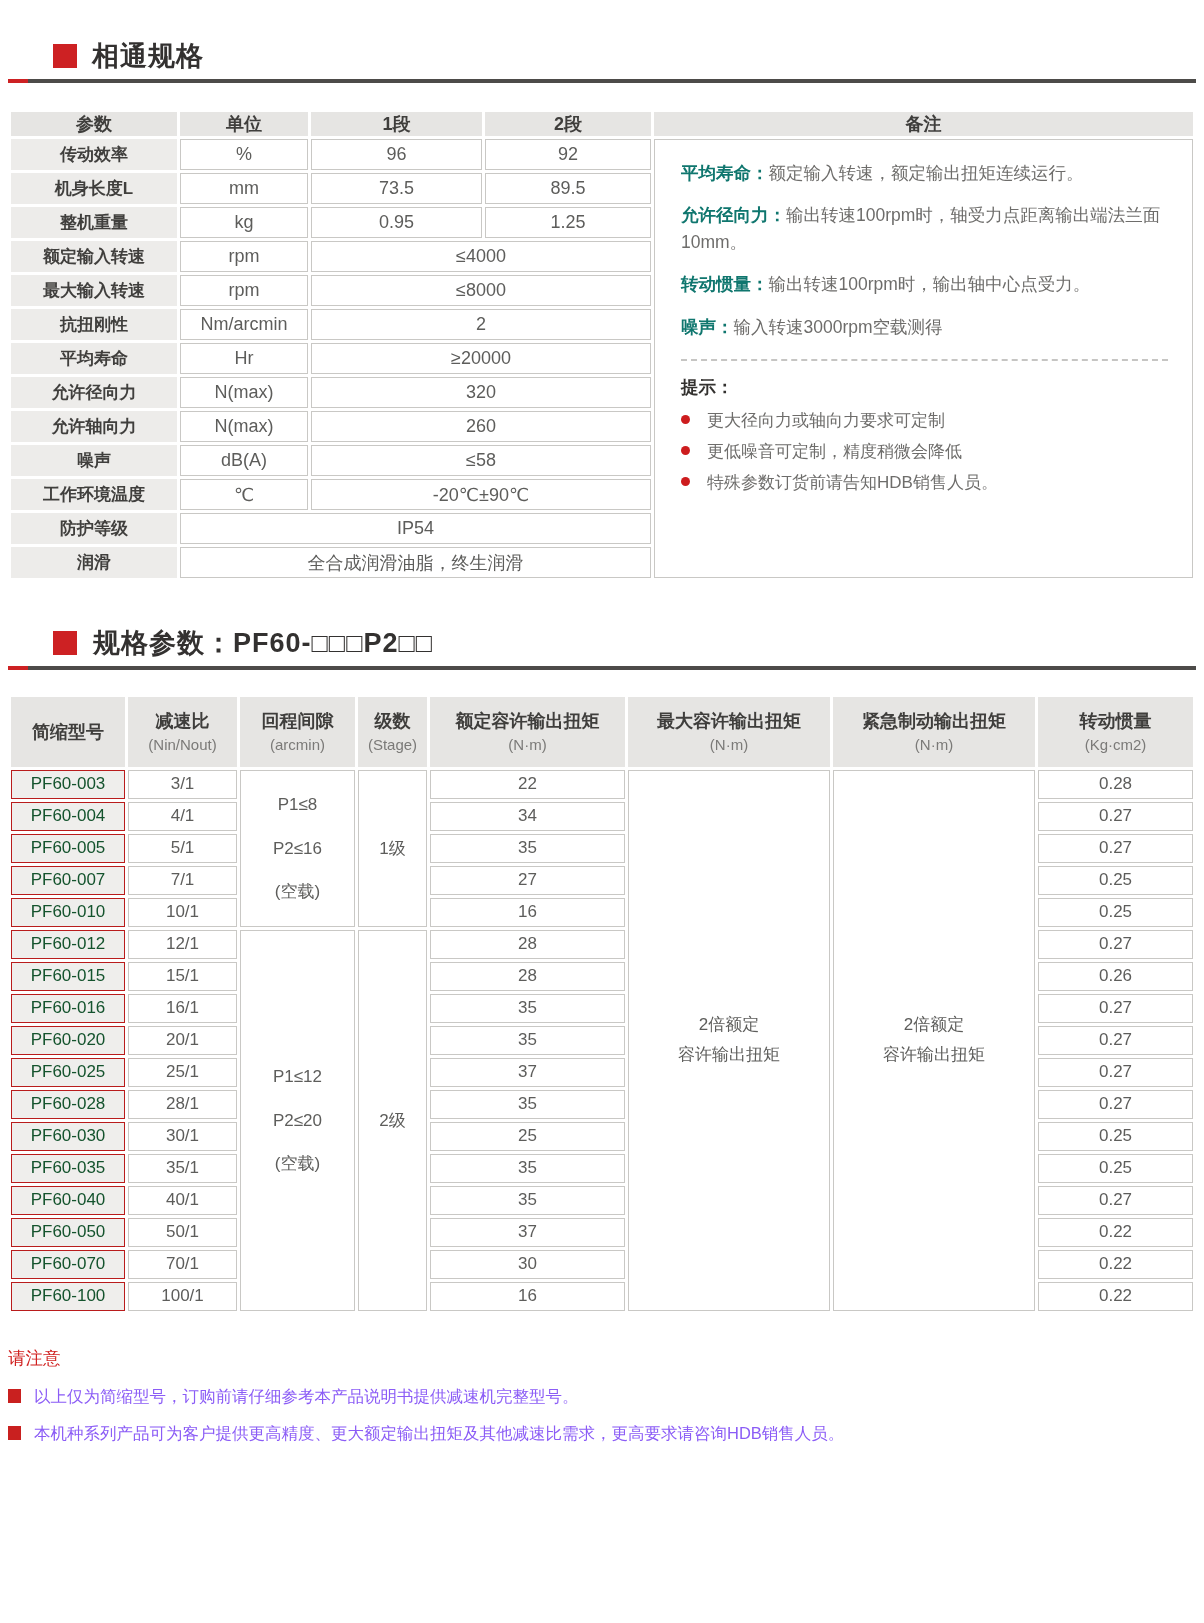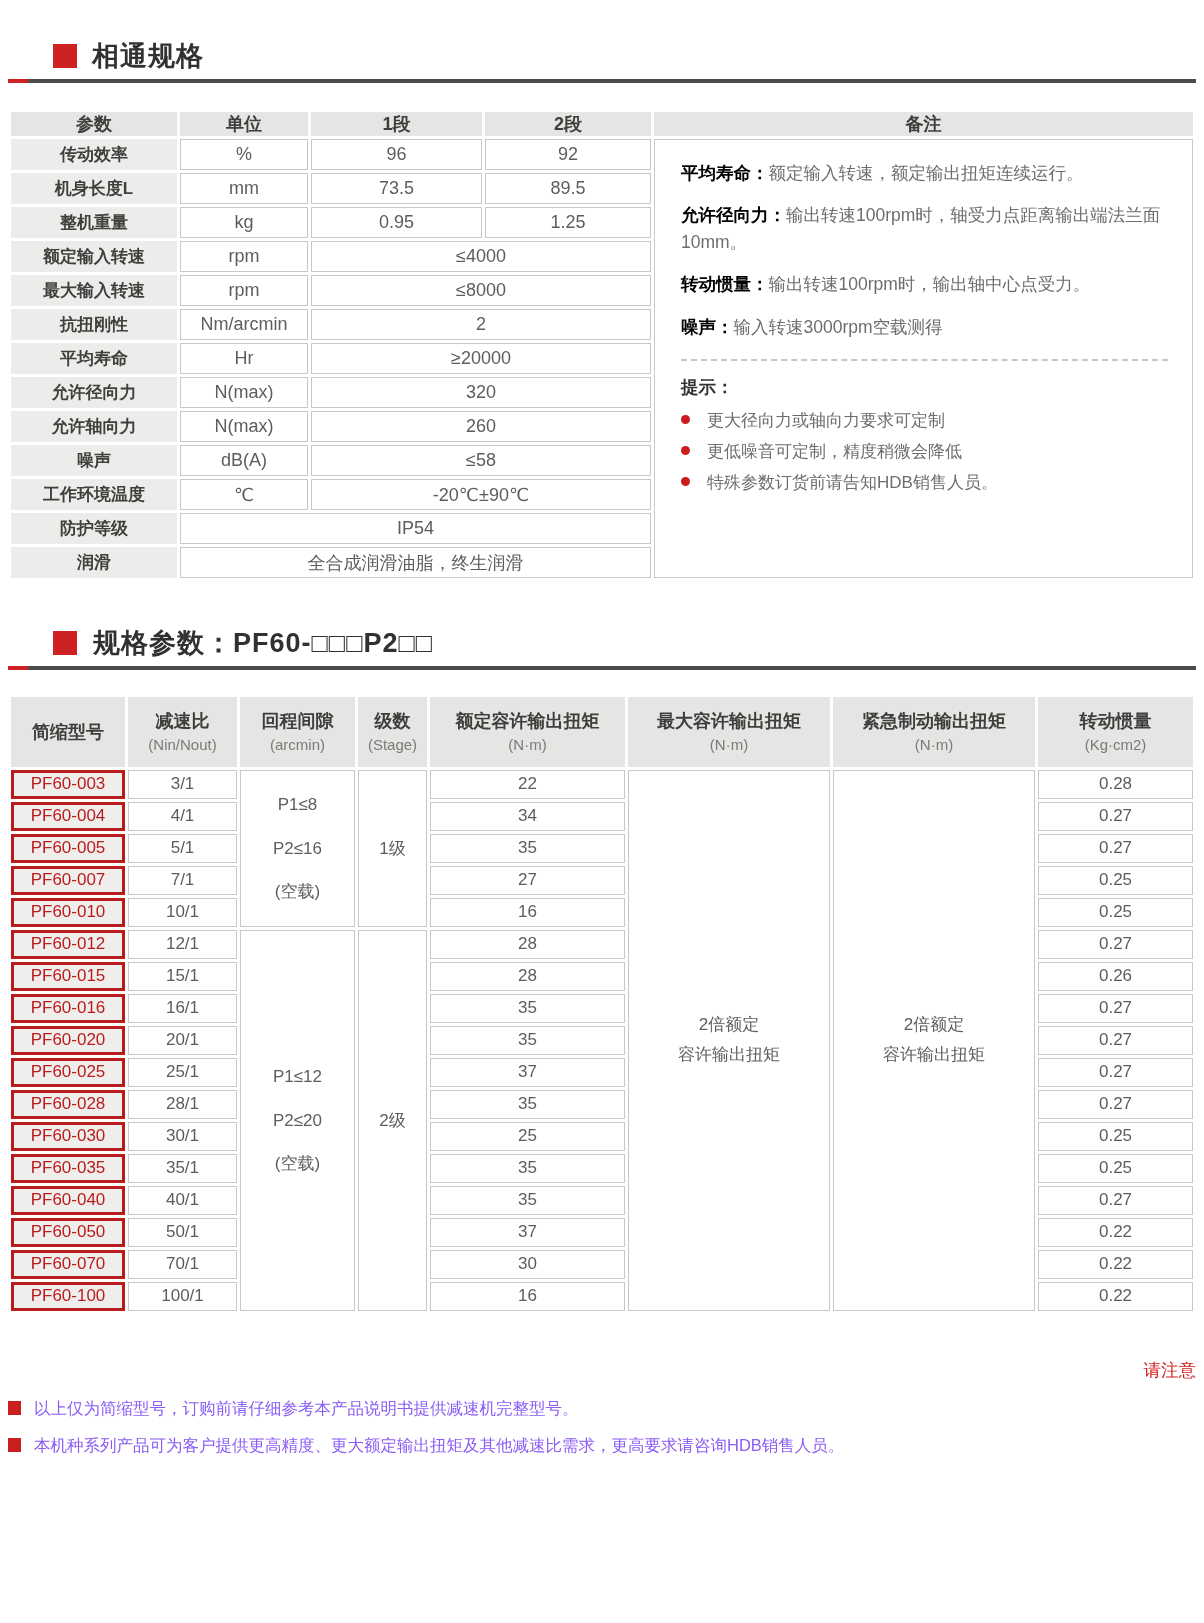--- a/index.html
+++ b/index.html
@@ -26,41 +26,41 @@
   td.val { background:#fff; border:1px solid #c9c8c5; color:#5d5d5b; }
 
   
   .t1 { margin-top:26px; }
   .t1 th { height:16px; font-size:18px; }
   .t1 td { height:31px; font-size:18px; }
   .t1 td.lbl { background:#edecea; font-weight:bold; font-size:17px; color:#403f3d; }
   .t1 td.remarks { background:#fff; border:1px solid #c9c8c5; vertical-align:top; text-align:left; padding:20px 24px 10px 26px; }
 
   .remarks p { font-size:17.5px; color:#6e6d6b; line-height:1.55; margin:0 0 15px 0; }
-  .remarks p b { color:#000000; }
+  .remarks p b { color:#0f766e; }
   .remarks .dash { border-top:2px dashed #c6c5c3; margin:18px 0 14px 0; }
   .remarks .tips-title { font-weight:bold; font-size:17.5px; color:#33312f; margin-bottom:10px; }
   .remarks .tip { display:flex; align-items:flex-start; gap:17px; font-size:17px; color:#6e6d6b; margin:8px 0; }
   .remarks .tip .dot { width:9px; height:9px; border-radius:50%; background:#cd1c1e; flex:0 0 auto; margin-top:6px; }
 
   
   .sec2 { margin-top:44px;gap:16px; }
 
   
   .t2 { margin-top:24px; }
   .t2 th { padding:11px 2px; line-height:1.45; }
   .t2 th .main { font-size:18px; font-weight:bold; display:block; }
   .t2 th .sub { font-size:15px; font-weight:normal; color:#787induces876; color:#7b7a78; display:block; }
   .t2 td { height:29px; font-size:17px; }
-  .t2 td.model { background:#efeeec; border:3px solid #b91c1c; color:#b91c1c; }
+  .t2 td.model { background:#efeeec; border:1px solid #b91c1c; color:#14532d; }
   .t2 td.multi { white-space:pre-line; line-height:2.55; }
   .t2 td.multi2 { white-space:pre-line; line-height:1.8; }
 
   
-  .notes { margin-top:44px;text-align:right; }
+  .notes { margin-top:32px; }
   .notes .notice-title { color:#d0201f; font-size:17.5px; margin-bottom:16px; }
   .notes .note { display:flex; align-items:flex-start; gap:13px; font-size:16.5px; color:#8b5cf6; margin:15px 0; }
   .notes .note .nsq { width:13px; height:14px; background:#c9201f; flex:0 0 auto; margin-top:3px; }
 </style>
 </head>
 <body>
 
 <div class="page">
 
   <div class="sec-header">

